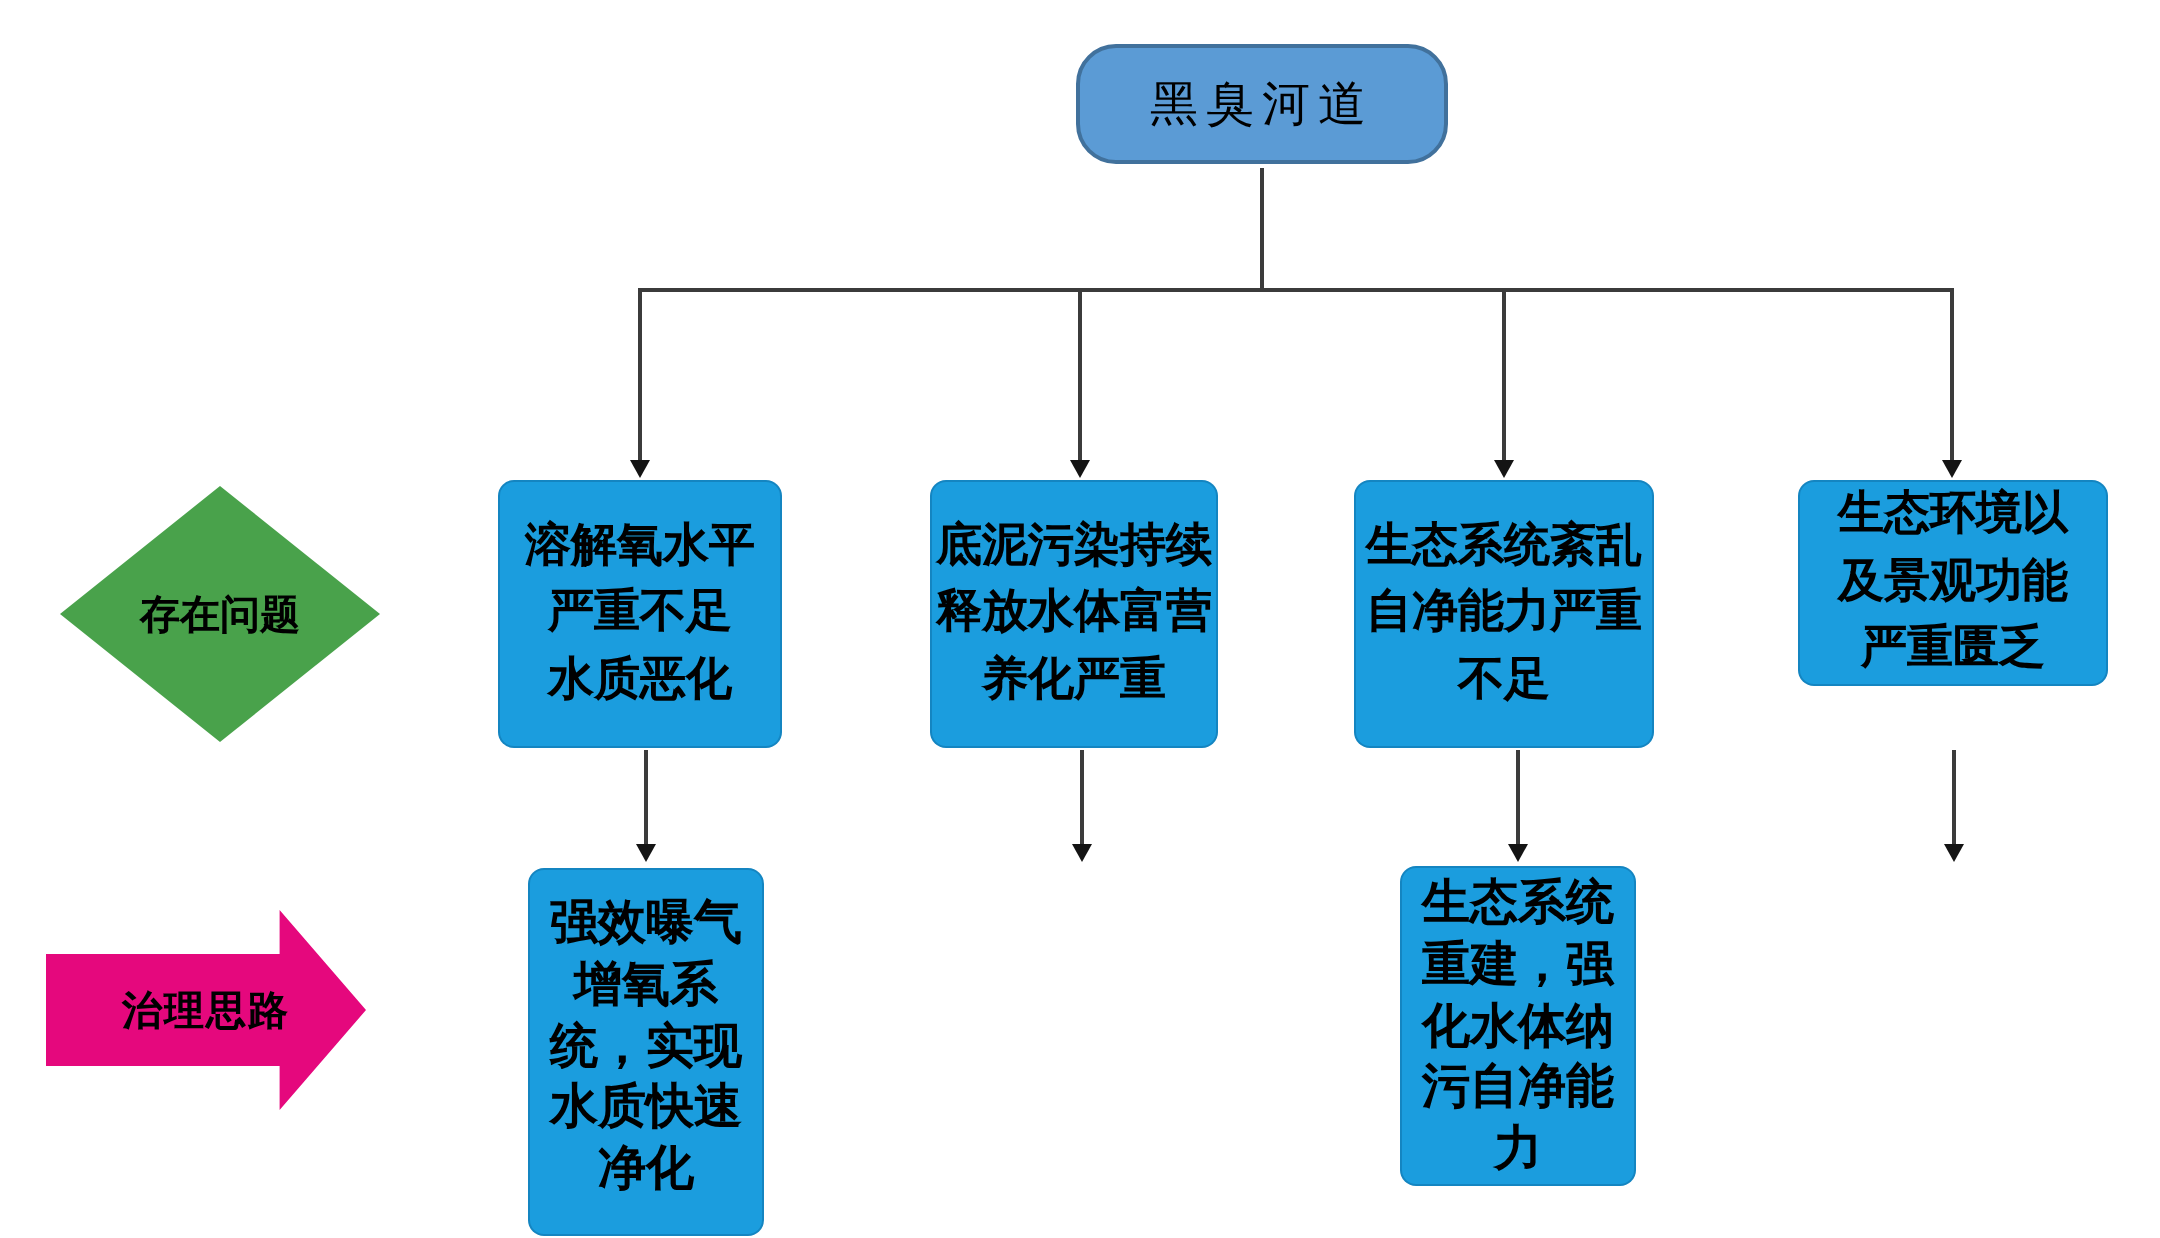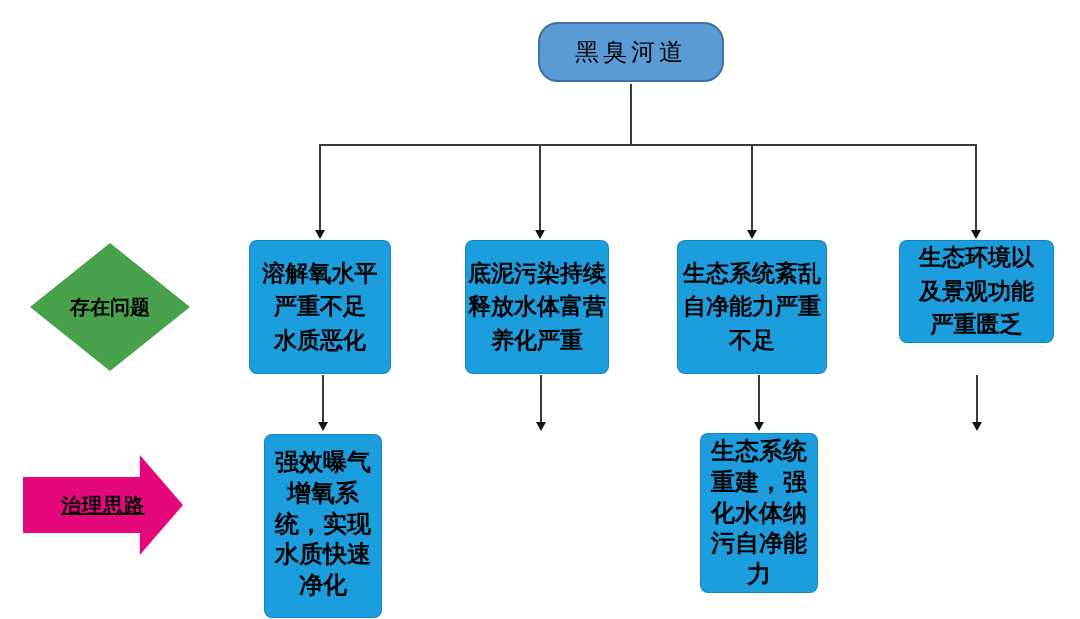--- a/index.html
+++ b/index.html
@@ -59,21 +59,21 @@
   <div class="line" style="left:539px;top:145px;width:2px;height:85px;"></div>
   <div class="arrowhead" style="left:535px;top:230px;"></div>
   <div class="line" style="left:751px;top:145px;width:2px;height:85px;"></div>
   <div class="arrowhead" style="left:747px;top:230px;"></div>
   <div class="line" style="left:975px;top:145px;width:2px;height:85px;"></div>
   <div class="arrowhead" style="left:971px;top:230px;"></div>
 
   <div class="node diamond" style="left:30px;top:243px;width:160px;height:128px;">
     <span>存在问题</span>
   </div>
-  <div class="node pink-arrow" style="left:23px;top:455px;width:160px;height:100px;text-decoration:underline;">
+  <div class="node pink-arrow" style="left:23px;top:455px;width:160px;height:100px;">
     <span>治理思路</span>
   </div>
 
   <div class="node blue-box r1" style="left:249px;top:240px;width:142px;height:134px;">
     <span>溶解氧水平
 严重不足
 水质恶化</span>
   </div>
   <div class="node blue-box r1" style="left:465px;top:240px;width:144px;height:134px;">
     <span>底泥污染持续

